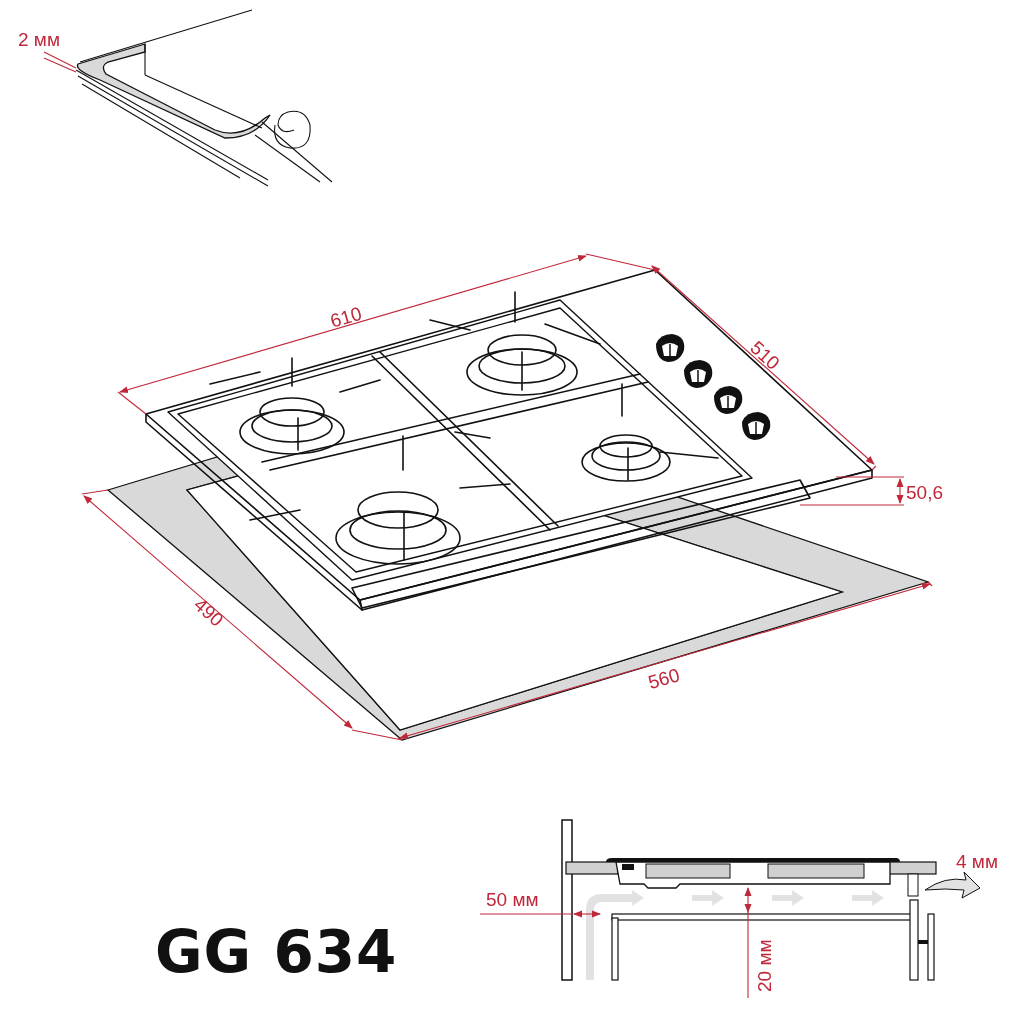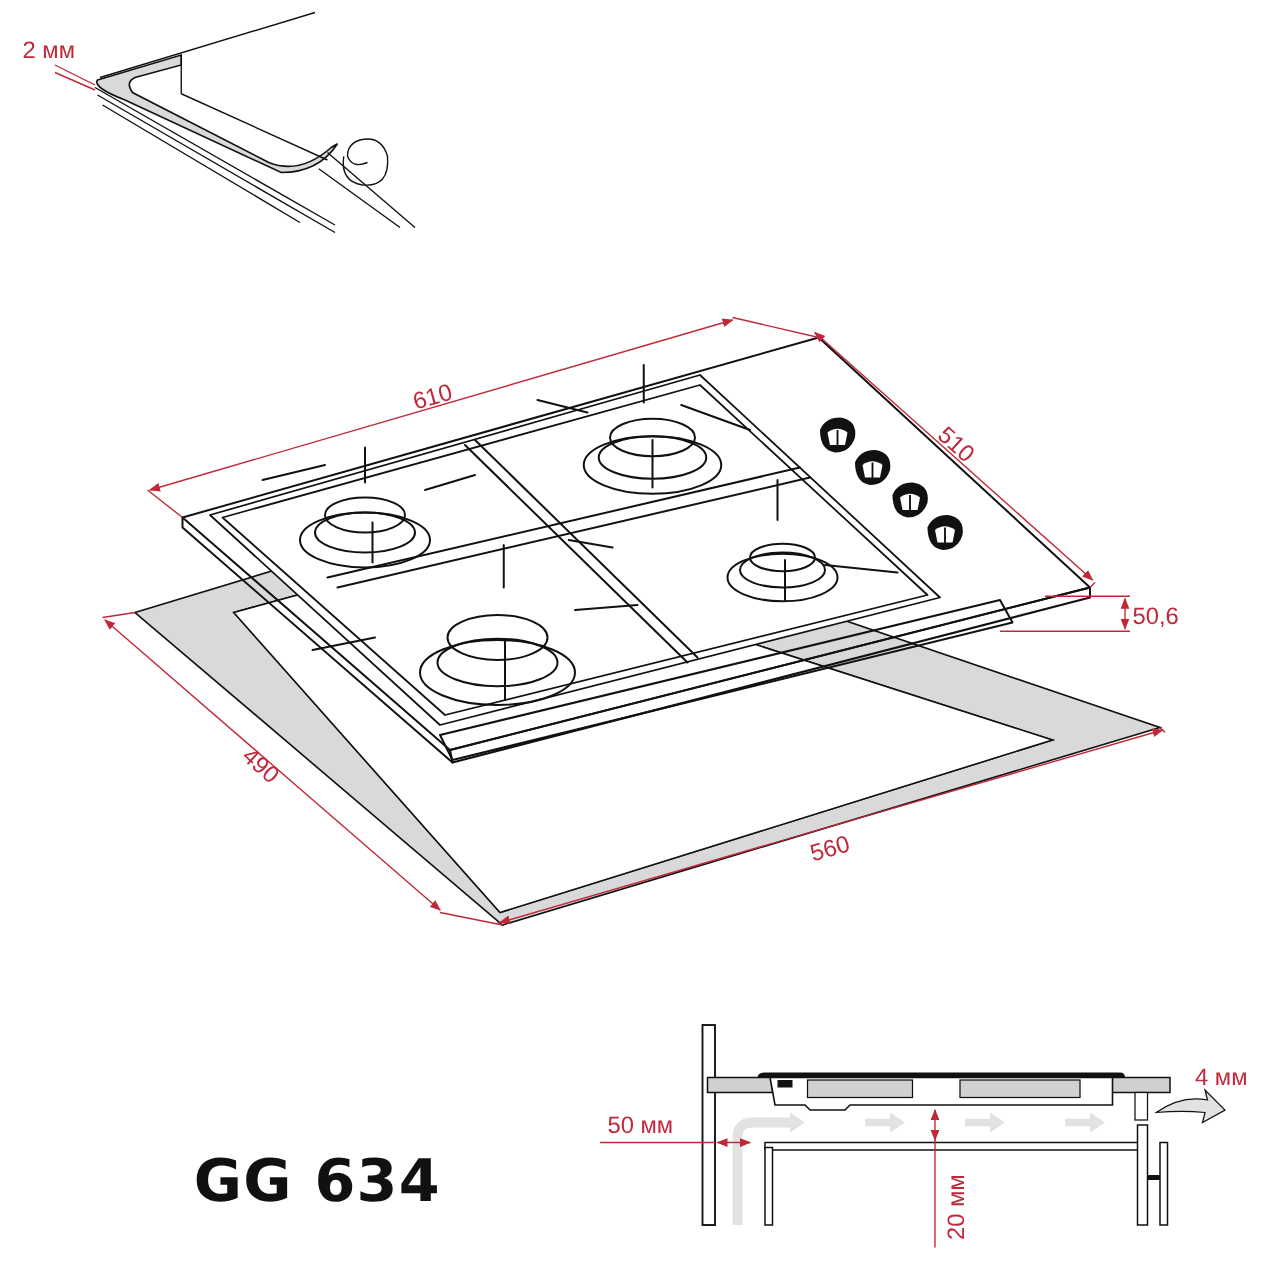--- a/index.html
+++ b/index.html
@@ -4,21 +4,21 @@
 <style>
   html, body { margin: 0; padding: 0; background: #ffffff; }
   body { width: 1024px; height: 1024px; position: relative; overflow: hidden; font-family: "DejaVu Sans", sans-serif; }
   #canvas { position: absolute; left: 0; top: 0; width: 1024px; height: 1024px; }
   .dim-text { fill: #c0283a; font-family: "Liberation Sans", sans-serif; font-size: 19px; }
   .dim-line { stroke: #c0283a; stroke-width: 1.1; fill: none; }
   .ink { stroke: #111; fill: none; stroke-width: 1.6; stroke-linejoin: round; stroke-linecap: round; }
   .ink-thin { stroke: #111; fill: none; stroke-width: 1.1; }
   .grate { stroke: #111; fill: #fff; stroke-width: 1.4; stroke-linejoin: round; stroke-linecap: round; }
   .grey { fill: #d9d9d9; stroke: #111; stroke-width: 1.3; }
-  .model-title { position: absolute; left: 155px; top: 918px; font-family: "DejaVu Sans", sans-serif; font-weight: bold; font-size: 47px; color: #111; letter-spacing: 1px; margin: 0; }
+  .model-title { position: absolute; left: 155px; top: 918px; font-family: "DejaVu Sans", sans-serif; font-weight: bold; font-size: 58px; color: #111; letter-spacing: 1px; margin: 0; }
 </style>
 </head>
 <body>
 
 <svg id="canvas" viewBox="0 0 1024 1024" xmlns="http://www.w3.org/2000/svg">
   <defs>
     <marker id="arr" markerWidth="10" markerHeight="10" refX="8" refY="5" orient="auto-start-reverse" markerUnits="userSpaceOnUse">
       <path d="M0,1.5 L9,5 L0,8.5 z" fill="#c0283a"></path>
     </marker>
   </defs>

